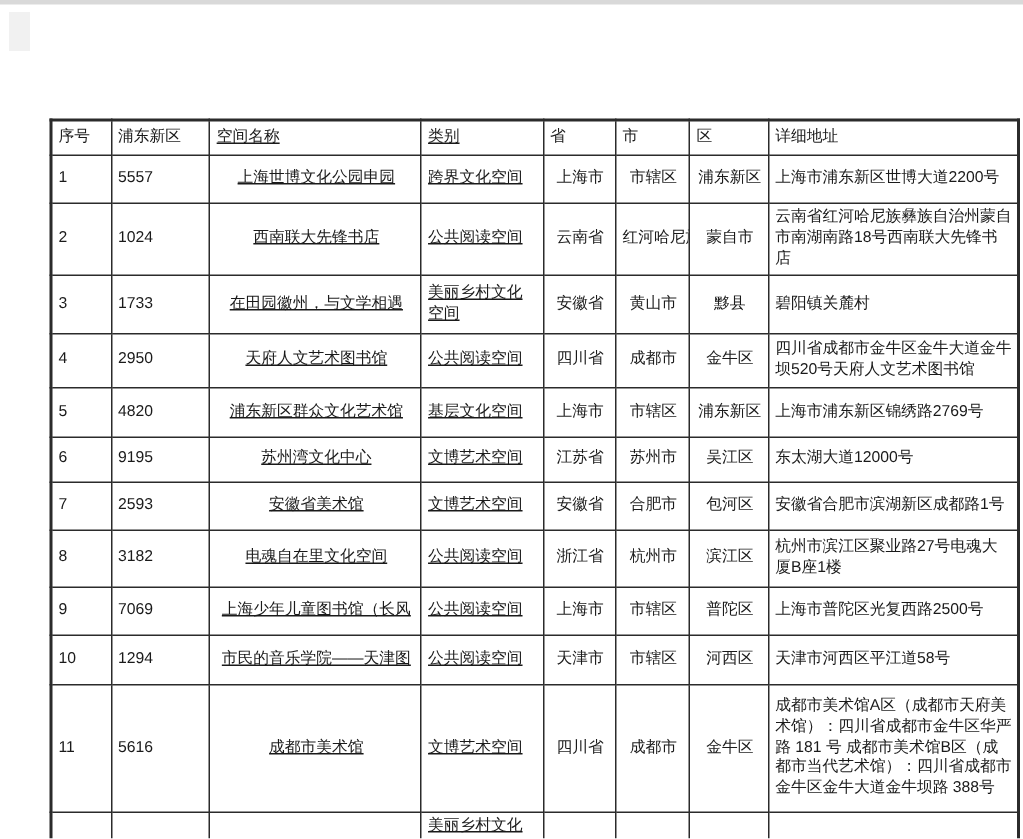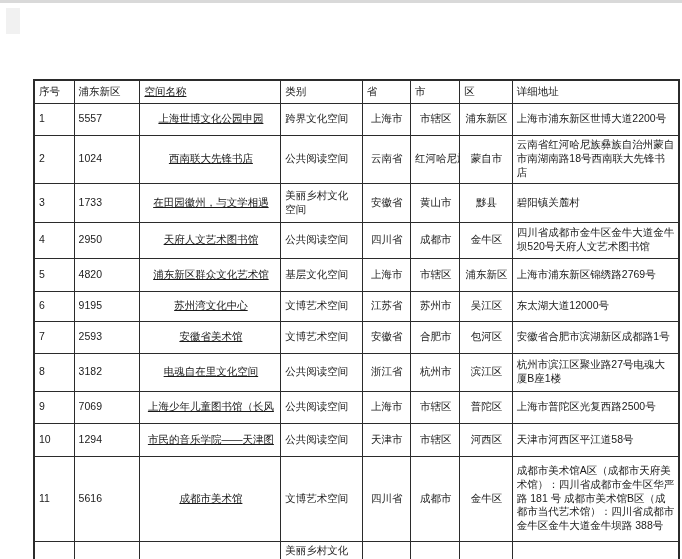--- a/index.html
+++ b/index.html
@@ -58,21 +58,21 @@
     text-align: left;
     font-weight: normal;
     word-break: break-all;
     overflow: hidden;
   }
   .award-table thead tr { height: 23px; }
   
   .c0 { width: 39px; }
   .c1 { width: 64px; }
   .c2 { width: 137px; text-decoration: underline; }
-  .c3 { width: 79px; }
+  .c3 { width: 79px; text-decoration: underline; }
   .c4 { width: 47px; }
   .c5 { width: 48px; }
   .c6 { width: 51px; }
   .c7 { width: 162px; }
   
   td.c2, td.c4, td.c5, td.c6 { white-space: nowrap; text-align: center; }
   
   tbody tr:nth-child(1)  { height: 32px; }
   tbody tr:nth-child(2)  { height: 48px; }
   tbody tr:nth-child(3)  { height: 39px; }

